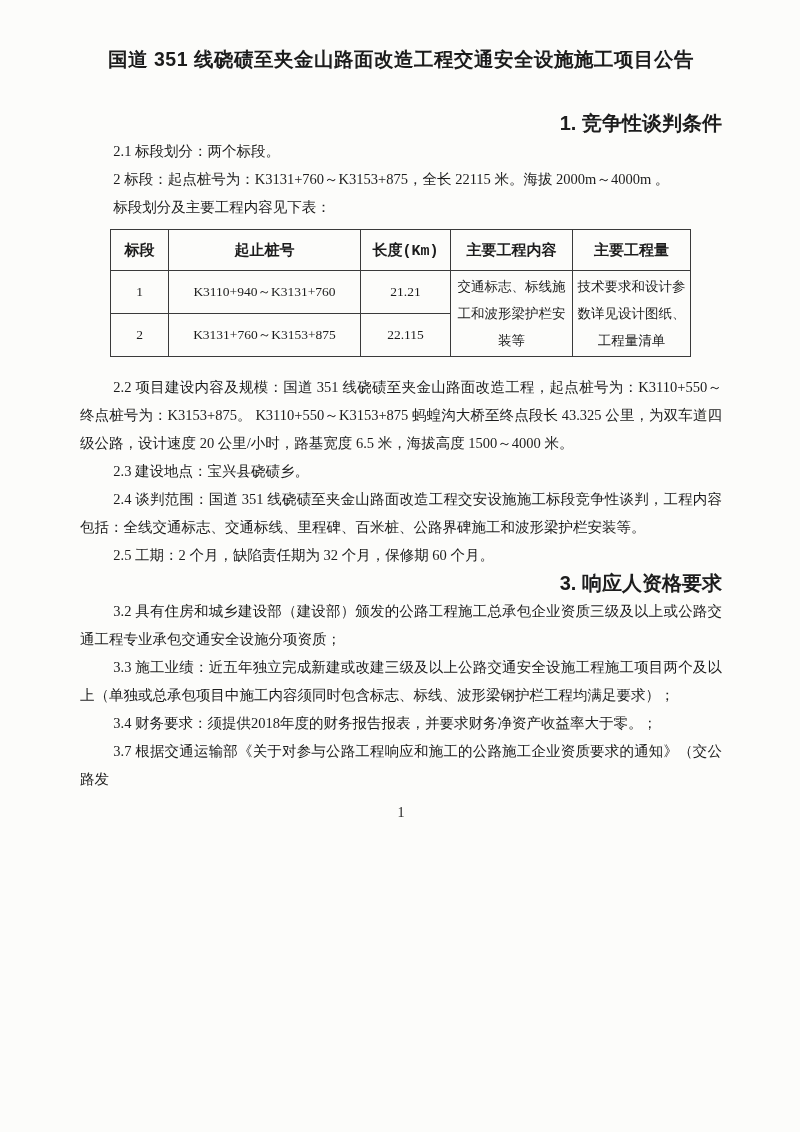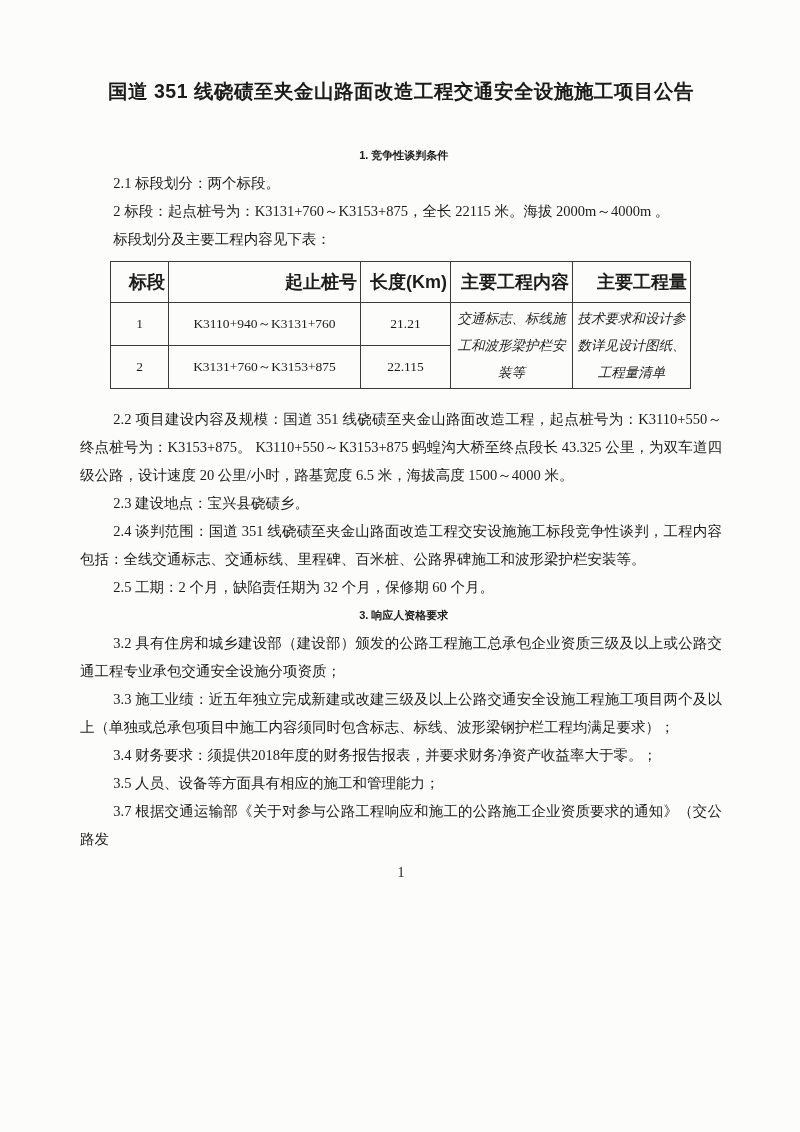--- a/index.html
+++ b/index.html
@@ -9,72 +9,71 @@
     font-family: "Liberation Serif", serif;
   }
   .page {
     position: relative;
     width: 800px;
     height: 1132px;
     background: #fcfcfa;
     color: #1c1c1c;
     overflow: hidden;
     box-sizing: border-box;
-    padding: 78px 78px 0 80px;
+    padding: 46px 78px 0 80px;
   }
   .doc-title {
     text-align: center;
     font-family: "Liberation Sans", sans-serif;
     font-weight: bold;
     font-size: 19.5px;
     letter-spacing: 0.5px;
     margin: 0 0 36px 0;
     white-space: nowrap;
   }
   .para {
     font-size: 14.5px;
     line-height: 28px;
     text-align: justify;
     text-indent: 2.3em;
     margin: 0;
   }
   .para.heading {
     font-family: "Liberation Sans", sans-serif;
     font-weight: bold;
-    font-size: 11px;
+    font-size: 20px;
     text-indent: 0.5em;
-    text-align: center;
+    text-align: right;
   }
   .u {
     text-underline-offset: 4px;
     text-decoration-thickness: 1px;
   }
   .tbl-wrap { margin: 8px 0 16px 30px; }
   table.bid-table {
     border-collapse: collapse;
     table-layout: fixed;
     width: 580px;
     font-size: 13.5px;
   }
   table.bid-table th, table.bid-table td {
     border: 1.5px solid #3a3a3a;
     text-align: center;
     vertical-align: middle;
     padding: 2px 3px;
     overflow: hidden;
   }
   table.bid-table th {
-    font-family: Liberation Sans, sans-serif;
+    font-family: Liberation Mono, monospace;
     font-weight: bold;
-    font-size: 18px;
+    font-size: 15px;
     height: 36px;
-    text-align: right;
   }
   table.bid-table td { height: 38px; }
-  td.c-wrap { line-height: 27px; padding: 2px 1px; font-style: italic; }
+  td.c-wrap { line-height: 27px; padding: 2px 1px; }
   .footer-page {
     text-align: center;
     font-size: 14px;
     margin-top: 12px;
   }
 </style>
 </head>
 <body>
 
 <div class="page">
@@ -125,19 +124,18 @@
 
   <div>
       <div class="para"><span>2.2 项目建设内容及规模：</span><span class="u">国道 351 线硗碛至夹金山路面改造工程，起点桩号为：K3110+550～终点桩号为：K3153+875。 K3110+550～K3153+875 蚂蝗沟大桥至终点段长 43.325 公里，为双车道四级公路，设计速度 20 公里/小时，路基宽度 6.5 米，海拔高度 1500～4000 米。</span></div>
       <div class="para"><span>2.3 建设地点：</span><span class="u">宝兴县硗碛乡。</span></div>
       <div class="para"><span>2.4 谈判范围：</span><span class="u">国道 351 线硗碛至夹金山路面改造工程交安设施施工标段竞争性谈判，工程内容包括：全线交通标志、交通标线、里程碑、百米桩、公路界碑施工和波形梁护栏安装等。</span></div>
       <div class="para"><span>2.5 工期</span><span class="u">：2 个月，缺陷责任期为 32 个月，保修期 60 个月。</span></div>
       <div class="para heading"><span>3. 响应人资格要求</span></div>
       <div class="para"><span class="u">3.2 具有住房和城乡建设部（建设部）颁发的公路工程施工总承包企业资质三级及以上或公路交通工程专业承包交通安全设施分项资质；</span></div>
       <div class="para"><span class="u">3.3 施工业绩</span><span>：近五年独立</span><span class="u">完成新建或改建三级及以上公路交通安全设施工程施工项目两个及以上（单独或总承包项目中施工内容须同时包含标志、标线、波形梁钢护栏工程均满足要求）；</span></div>
       <div class="para"><span class="u">3.4 财务要求：须提供2018年度的财务报告报表，并要求财务净资产收益率大于零。；</span></div>
-      <div class="para"><span class="u">3.5 人员、设备等方面具有相应的施工和管理能力；</span></div>
       <div class="para"><span class="u">3.7 根据交通运输部《关于对参与公路工程响应和施工的公路施工企业资质要求的通知》（交公路发</span></div>
     </div>
 
   <div class="footer-page">1</div>
 
 </div>
 
 </body></html>

